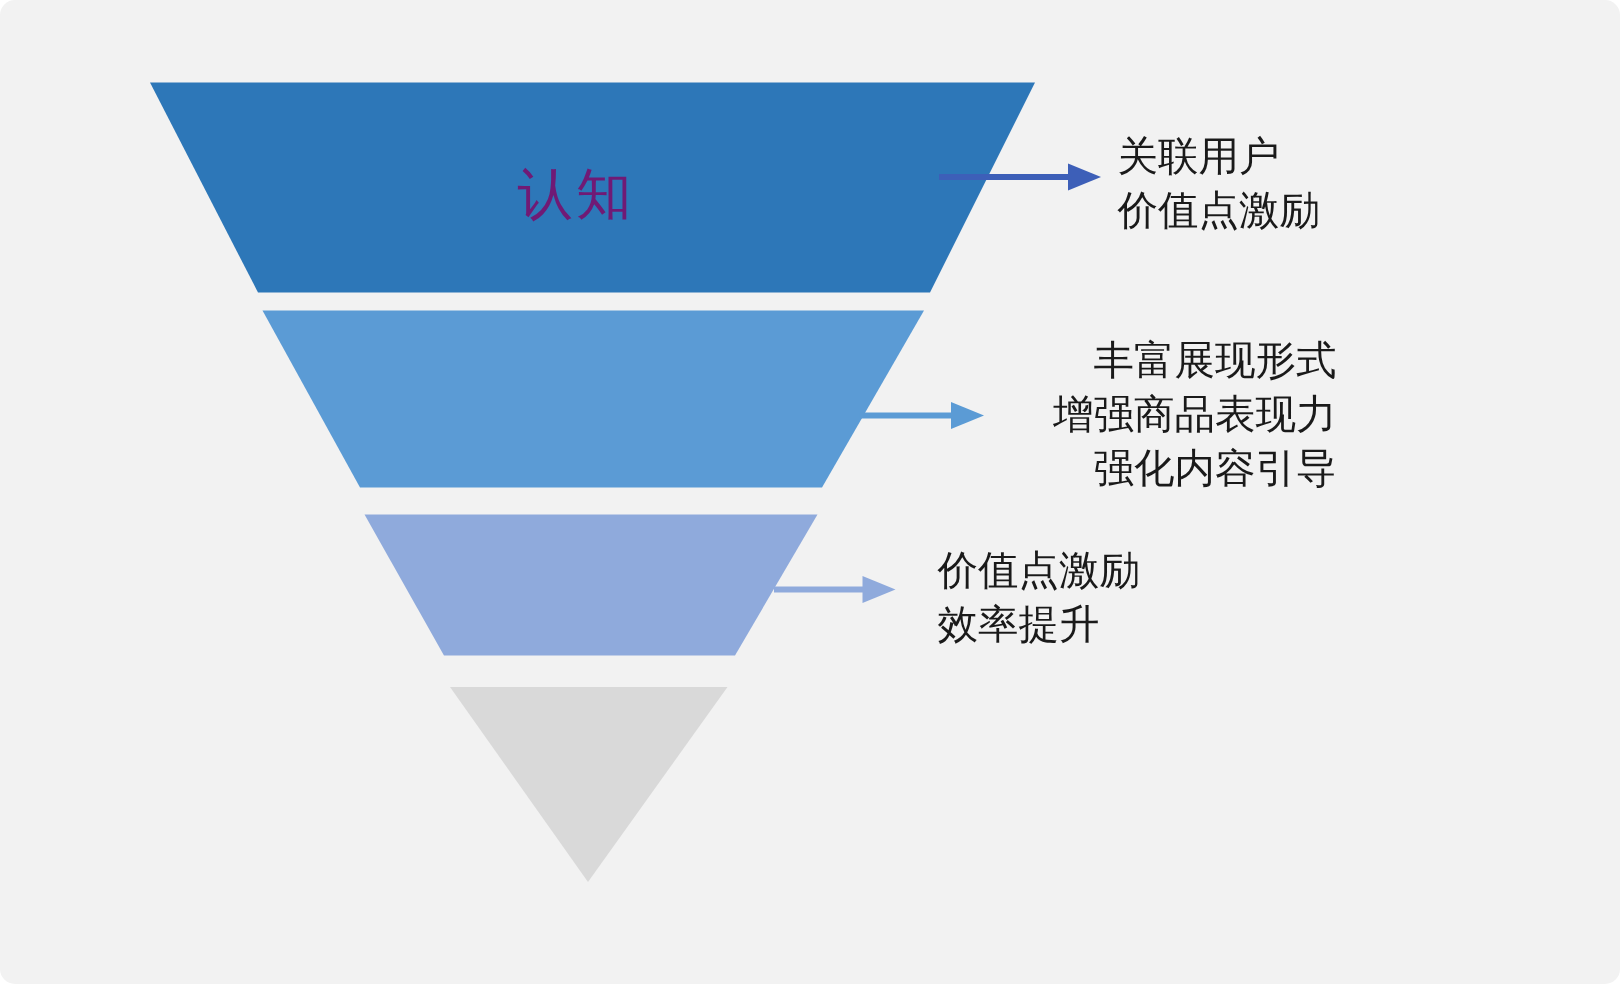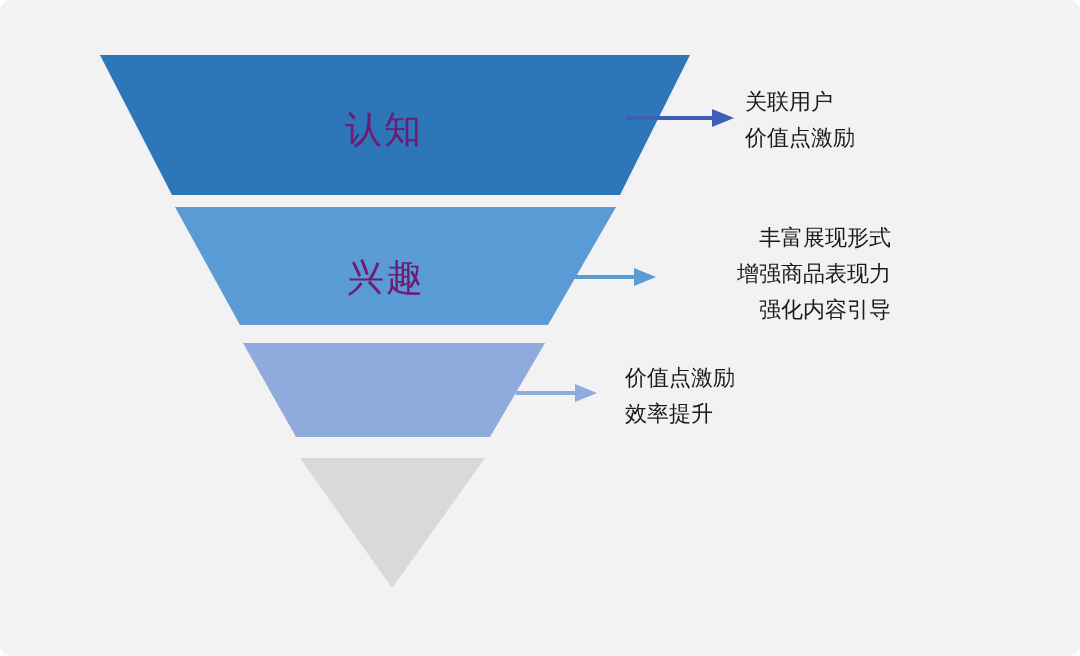--- a/index.html
+++ b/index.html
@@ -34,24 +34,24 @@
     color: #701a75;
     font-size: 37px;
     letter-spacing: 2px;
     font-weight: 400;
     white-space: nowrap;
     font-family: Liberation Serif, serif;
   }
   .annotation {
     position: absolute;
     color: #1a1a1a;
-    font-size: 22px;
+    font-size: 27px;
     line-height: 36px;
     white-space: nowrap;
-    font-family: Liberation Mono, monospace;
+    font-family: Liberation Serif, serif;
   }
   .annotation .ann-line {
     display: block;
   }
   .ann-right { text-align: right; }
   .ann-left  { text-align: left; }
 </style>
 </head>
 <body>
 
@@ -78,21 +78,20 @@
     </g>
 
     <g>
       <line x1="516" y1="393" x2="578" y2="393" stroke-width="4" stroke="#8faadc"></line>
       <polygon points="575,384 597,393 575,402" fill="#8faadc"></polygon>
     </g>
   </svg>
 
   <div class="stage-label" style="left:345px; top:105px;">认知</div>
 
-  <div class="stage-label" style="left:347px; top:253px;">兴趣</div>
 
 
 
   <div class="annotation ann-left" style="left:745px; top:86px;">
     <span class="ann-line">关联用户</span>
     <span class="ann-line">价值点激励</span>
   </div>
 
   <div class="annotation ann-left" style="left:625px; top:362px;">
     <span class="ann-line">价值点激励</span>

